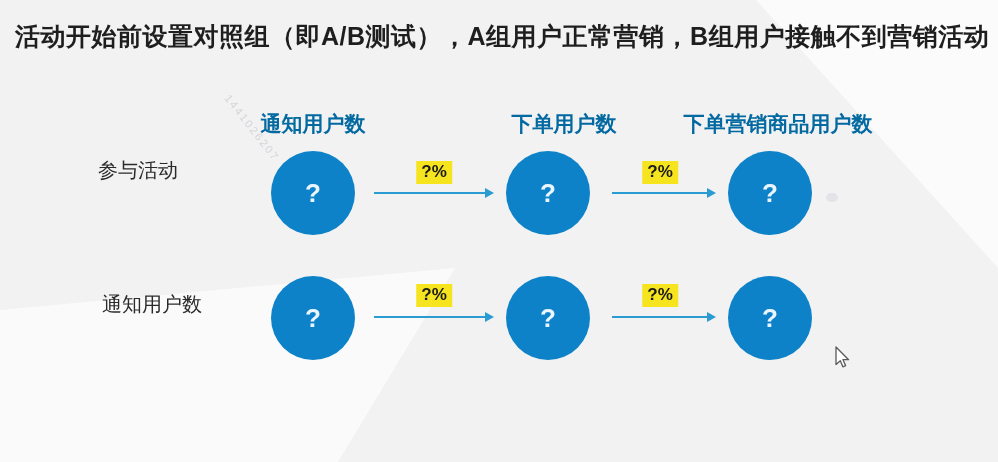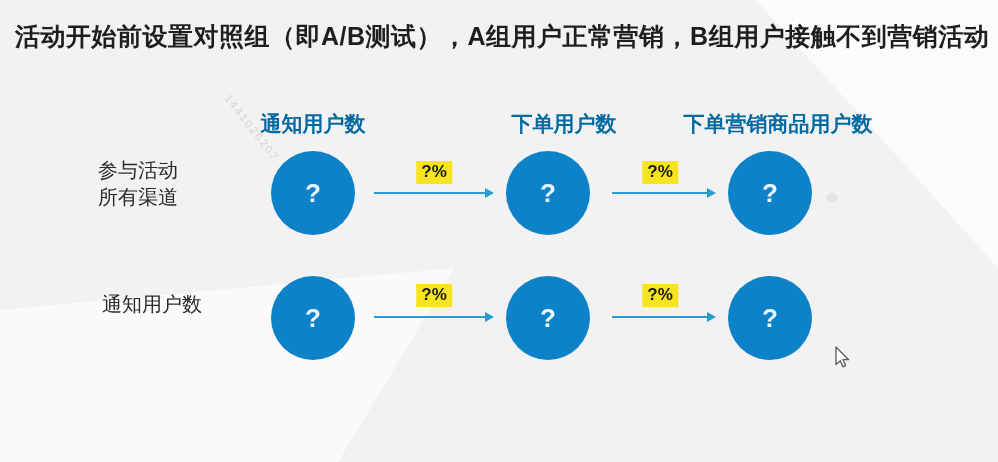--- a/index.html
+++ b/index.html
@@ -70,21 +70,20 @@
 
   <div class="watermark">1441026207</div>
   <div class="smudge"></div>
 
   <div class="col-header c1">通知用户数</div>
   <div class="col-header c2">下单用户数</div>
   <div class="col-header c3">下单营销商品用户数</div>
 
   <div class="row-label r1">
     <div>参与活动</div>
-    <div>所有渠道</div>
   </div>
 
   <div class="row-label r2">
     <div>通知用户数</div>
   </div>
 
   <div class="node r1c nx1">
     <span class="q">?</span>
   </div>
   <div class="node r1c nx2">

